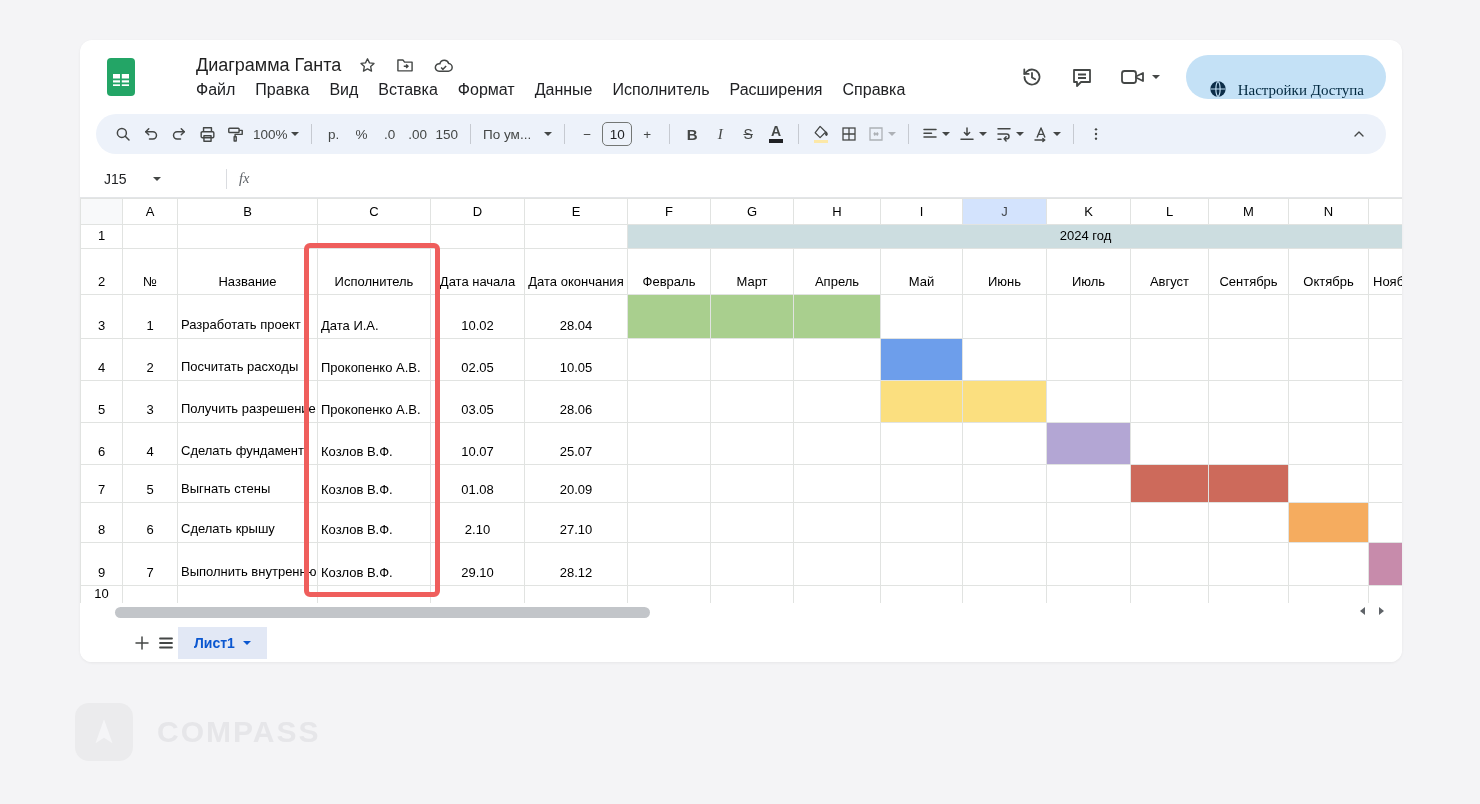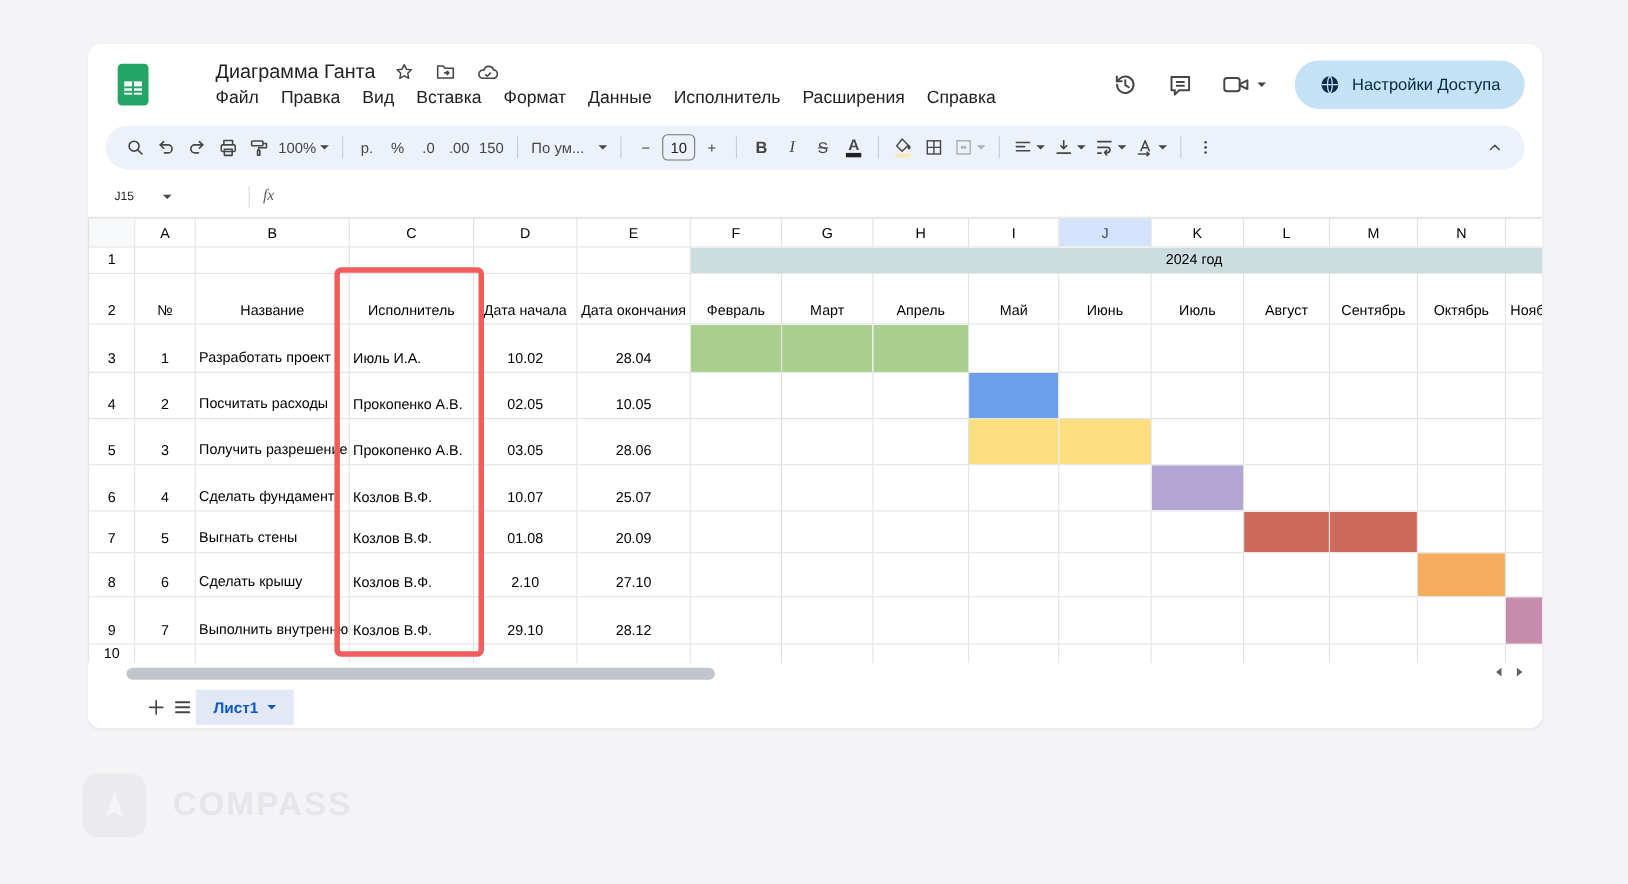--- a/index.html
+++ b/index.html
@@ -14,23 +14,23 @@
   .sheets-logo { width:42px; height:42px; margin-right:14px; flex:0 0 auto; }
   .title-block { display:flex; flex-direction:column; gap:2px; }
   .title-row { display:flex; align-items:center; gap:14px; }
   .doc-title { font-size:18px; color:#1f1f1f; }
   .title-icons { display:flex; align-items:center; gap:14px; color:#444746; }
   .menus { display:flex; gap:4px; margin-left:-8px; }
   .menus span { font-size:16px; color:#202124; padding:2px 8px; border-radius:4px; cursor:default; }
   .header-right { margin-left:auto; display:flex; align-items:center; gap:26px; }
   .hdr-icon { width:24px; height:24px; display:inline-flex; align-items:center; justify-content:center; }
   .cam-group { display:flex; align-items:center; gap:6px; }
-  .share-pill { display:flex; align-items:center; gap:10px; background:#c4e1f6; border:none;
+  .share-pill { display:flex; align-items:flex-end; gap:10px; background:#c4e1f6; border:none;
     border-radius:22px; height:44px; padding:0 22px; font-size:15px; font-weight:500; color:#00283f;
-    font-family:Liberation Sans, sans-serif; }
+    font-family:Liberation Serif, serif; }
 
   
   .toolbar-wrap { height:46px; padding:0 16px; }
   .toolbar { background:#edf2fa; border-radius:22px; height:40px; display:flex; align-items:center;
     padding:0 6px 0 14px; gap:2px; color:#444746; font-size:14px; }
   .tb { display:inline-flex; align-items:center; justify-content:center; min-width:26px; height:30px;
     border-radius:4px; gap:3px; padding:0 3px; }
   .tb.txt { font-size:13.5px; color:#444746; }
   .tb-sep { width:1px; height:20px; background:#c6cad1; margin:0 7px; flex:0 0 auto; }
   .caret { width:0; height:0; border-left:4px solid transparent; border-right:4px solid transparent;
@@ -42,21 +42,21 @@
   .tb.strike-s { text-decoration:line-through; font-size:14px; }
   .a-underline { display:inline-flex; flex-direction:column; align-items:center; line-height:13px; font-size:14px; font-weight:600; }
   .a-underline i { display:block; width:14px; height:3.5px; background:#202124; margin-top:1px; }
   .fill-underline i { display:block; width:14px; height:3.5px; background:#fce8a8; margin-top:1px; }
   .fill-underline { display:inline-flex; flex-direction:column; align-items:center; }
   .tb.disabled svg { opacity:.38; }
   .toolbar .spacer { flex:1; }
 
   
   .formula-bar { height:38px; display:flex; align-items:center; border-bottom:1px solid #e3e5e8; padding-left:24px; }
-  .name-box { display:flex; align-items:center; gap:26px; width:110px; font-size:11px; color:#202124; }
+  .name-box { display:flex; align-items:center; gap:26px; width:110px; font-size:14px; color:#202124; }
   .fb-sep { width:1px; height:20px; background:#dadce0; margin:0 12px; }
   .fx { font-style:italic; font-family:"Liberation Serif", serif; color:#5f6368; font-size:14.5px; }
 
   
   .grid-area { position:relative; height:405px; overflow:hidden; }
   table.sheet { border-collapse:collapse; table-layout:fixed; width:1348px; }
   table.sheet td, table.sheet th { border:1px solid #e1e3e1; overflow:hidden; white-space:nowrap;
     font-size:13px; color:#000; font-weight:normal; vertical-align:bottom; padding:0 3px 5px 3px; }
   th.colhdr { height:26px; background:#fff; border-color:#cdd0d4; color:#575b5f; font-size:12px;
     text-align:center; vertical-align:middle; padding:0; }
@@ -378,21 +378,21 @@
         <td class="month">Июль</td>
         <td class="month">Август</td>
         <td class="month">Сентябрь</td>
         <td class="month">Октябрь</td>
         <td class="month clip">Ноябрь</td>
       </tr>
       <tr style="height:44px">
         <td class="rowhdr">3</td>
         <td class="num-cell">1</td>
         <td class="name-cell">Разработать проект</td>
-        <td>Июль И.А.</td>
+        <td>Дата И.А.</td>
         <td class="date-cell">10.02</td>
         <td class="date-cell">28.04</td>
         <td style="background-color: rgb(169, 207, 142);"></td>
         <td style="background-color: rgb(169, 207, 142);"></td>
         <td style="background-color: rgb(169, 207, 142);"></td>
         <td></td>
             <td></td>
         <td></td>
             <td></td>
         <td></td>

